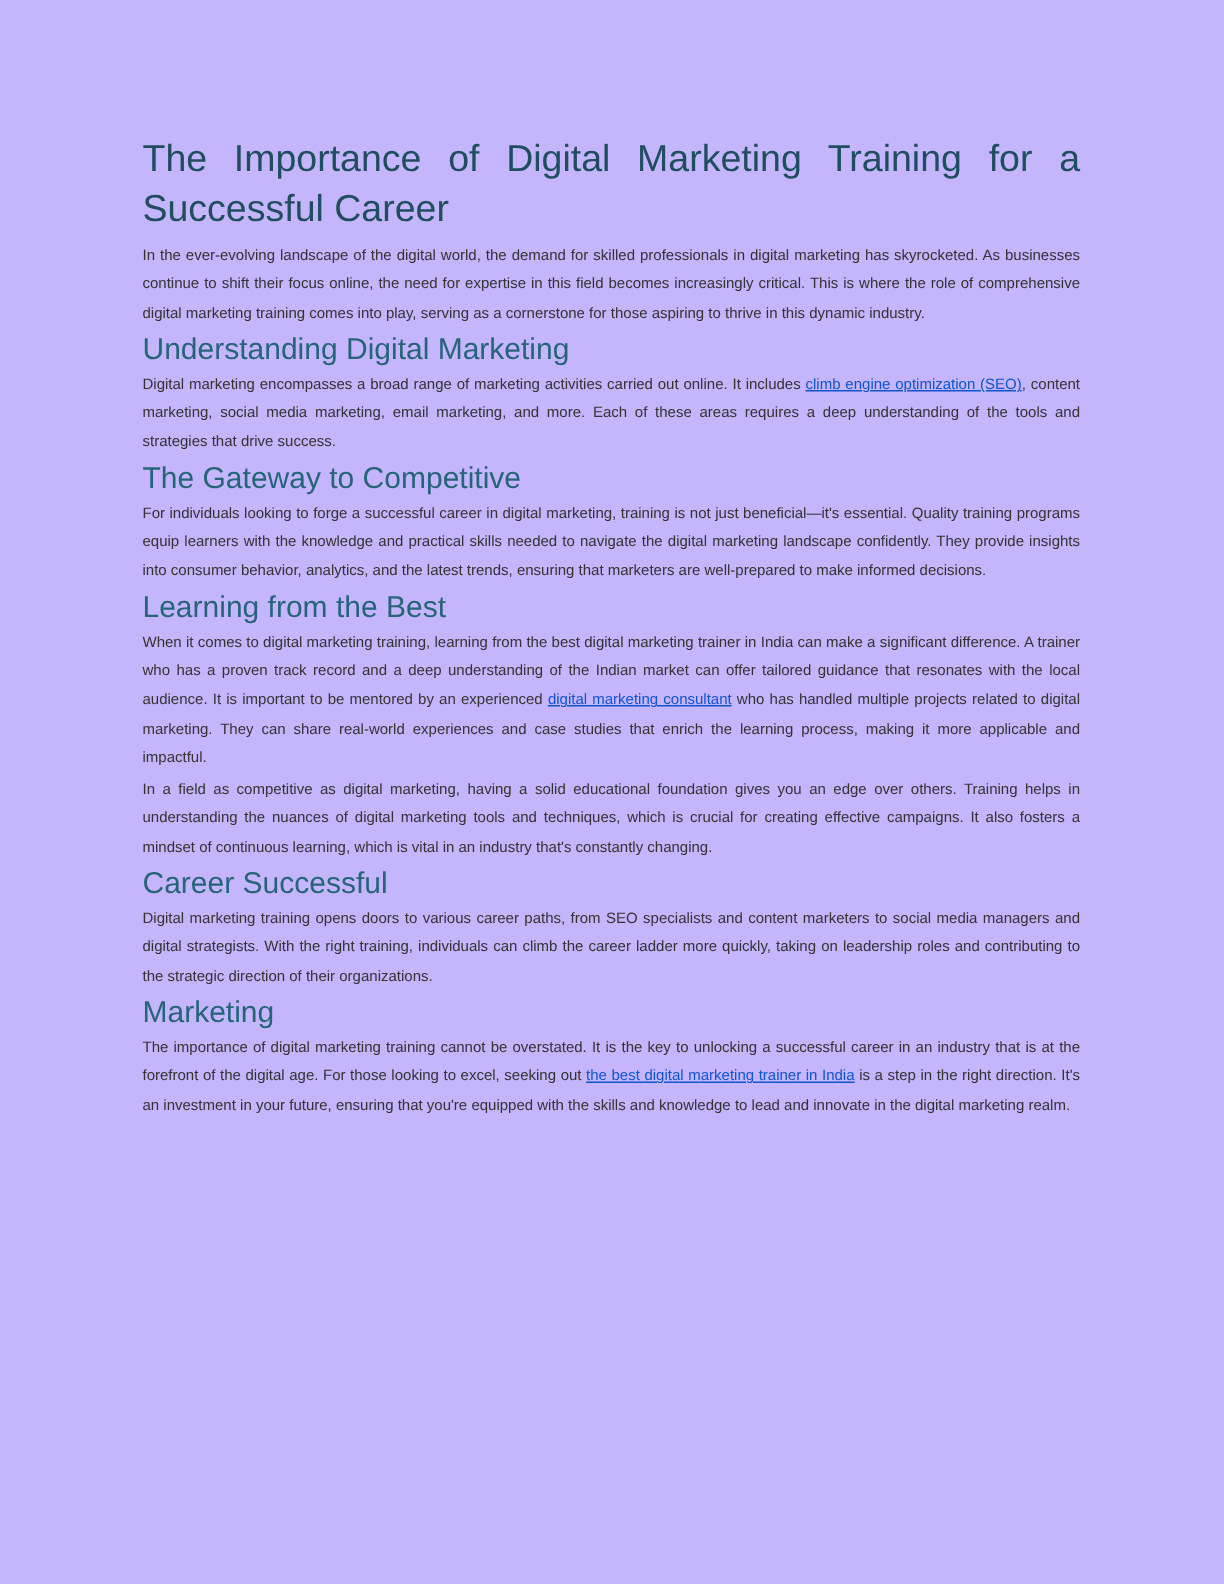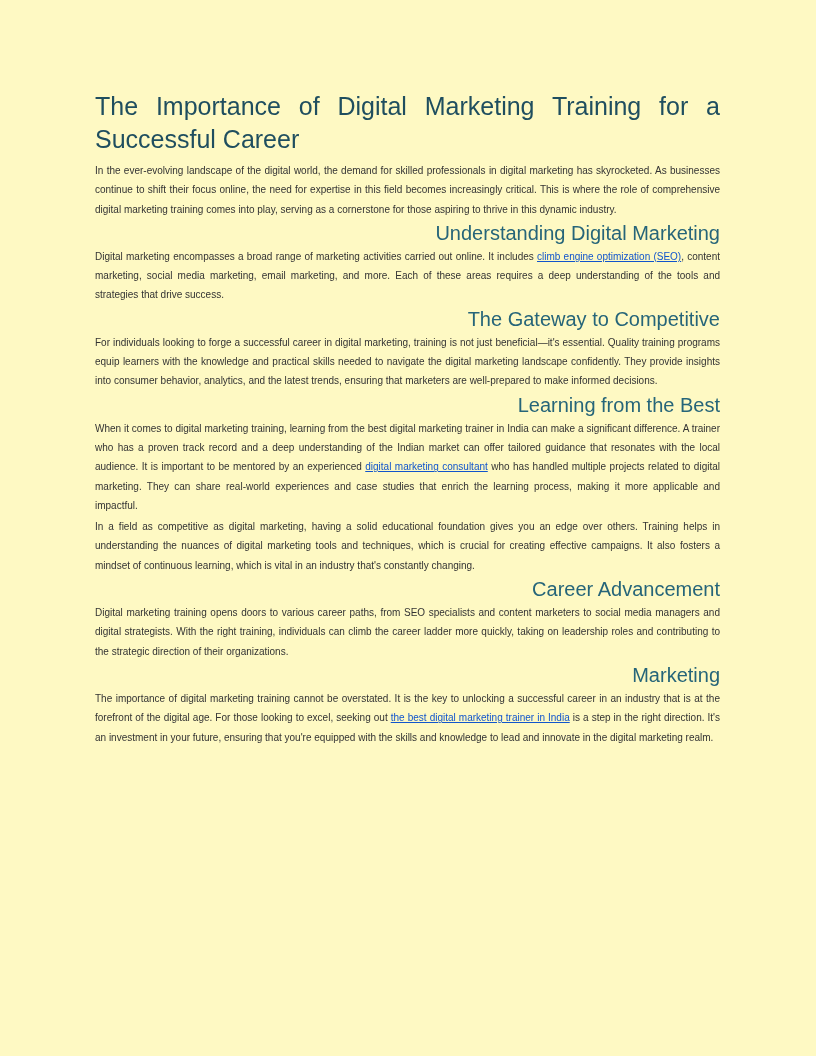--- a/index.html
+++ b/index.html
@@ -5,40 +5,39 @@
   html, body {
     margin: 0;
     padding: 0;
     background: #ffffff;
   }
   .page {
     position: relative;
     width: 816px;
     height: 1056px;
     box-sizing: border-box;
-    background: #fef9c3;
+    background: #c4b5fd;
     padding: 90px 96px 0 95px;
     font-family: "Liberation Sans", sans-serif;
     overflow: hidden;
   }
   h1.doc-title {
     margin: 0 0 5px 0;
     font-size: 25px;
     line-height: 33px;
     font-weight: 400;
     color: var(--title-color, #1f4e5f);
     text-align: justify;
   }
   h2.section-heading {
     margin: 3px 0 2px 0;
     font-size: 20px;
     line-height: 23px;
     font-weight: 400;
     color: var(--heading-color, #266579);
-    text-align: right;
   }
   p.body-para {
     margin: 0 0 2px 0;
     font-size: 10px;
     line-height: 19.3px;
     color: var(--body-color, #333333);
     text-align: justify;
   }
   p.body-para a.inline-link {
     color: var(--link-color, #1155cc);
@@ -67,21 +66,21 @@
   <section>
     <h2 class="section-heading">Learning from the Best</h2>
     <p class="body-para"><span>When it comes to digital marketing training, learning from the best digital marketing trainer in India can make a significant difference. A trainer who has a proven track record and a deep understanding of the Indian market can offer tailored guidance that resonates with the local audience. It is important to be mentored by an experienced </span><a class="inline-link" href="#">digital marketing consultant</a><span> who has handled multiple projects related to digital marketing. They can share real-world experiences and case studies that enrich the learning process, making it more applicable and impactful.</span></p>
   </section>
 
   <section>
     <p class="body-para"><span>In a field as competitive as digital marketing, having a solid educational foundation gives you an edge over others. Training helps in understanding the nuances of digital marketing tools and techniques, which is crucial for creating effective campaigns. It also fosters a mindset of continuous learning, which is vital in an industry that's constantly changing.</span></p>
   </section>
 
   <section>
-    <h2 class="section-heading">Career Advancement</h2>
+    <h2 class="section-heading">Career Successful</h2>
     <p class="body-para"><span>Digital marketing training opens doors to various career paths, from SEO specialists and content marketers to social media managers and digital strategists. With the right training, individuals can climb the career ladder more quickly, taking on leadership roles and contributing to the strategic direction of their organizations.</span></p>
   </section>
 
   <section>
     <h2 class="section-heading">Marketing</h2>
     <p class="body-para"><span>The importance of digital marketing training cannot be overstated. It is the key to unlocking a successful career in an industry that is at the forefront of the digital age. For those looking to excel, seeking out </span><a class="inline-link" href="#">the best digital marketing trainer in India</a><span> is a step in the right direction. It's an investment in your future, ensuring that you're equipped with the skills and knowledge to lead and innovate in the digital marketing realm.</span></p>
   </section>
 
 </div>
 

